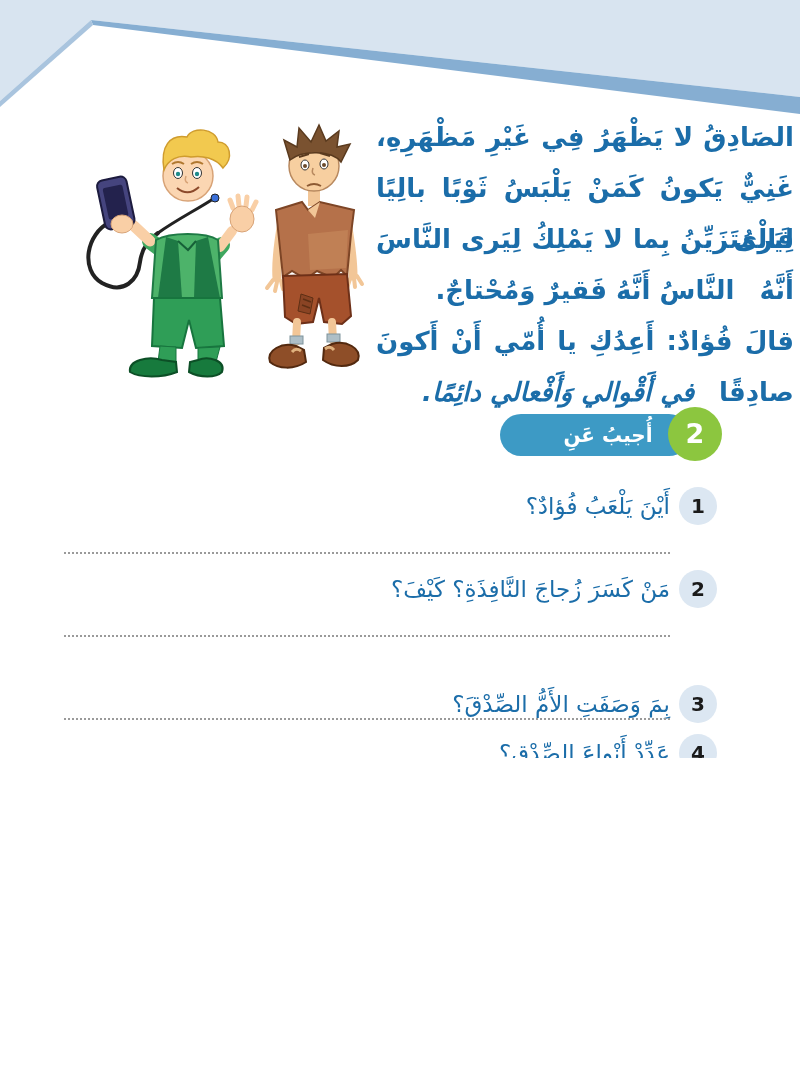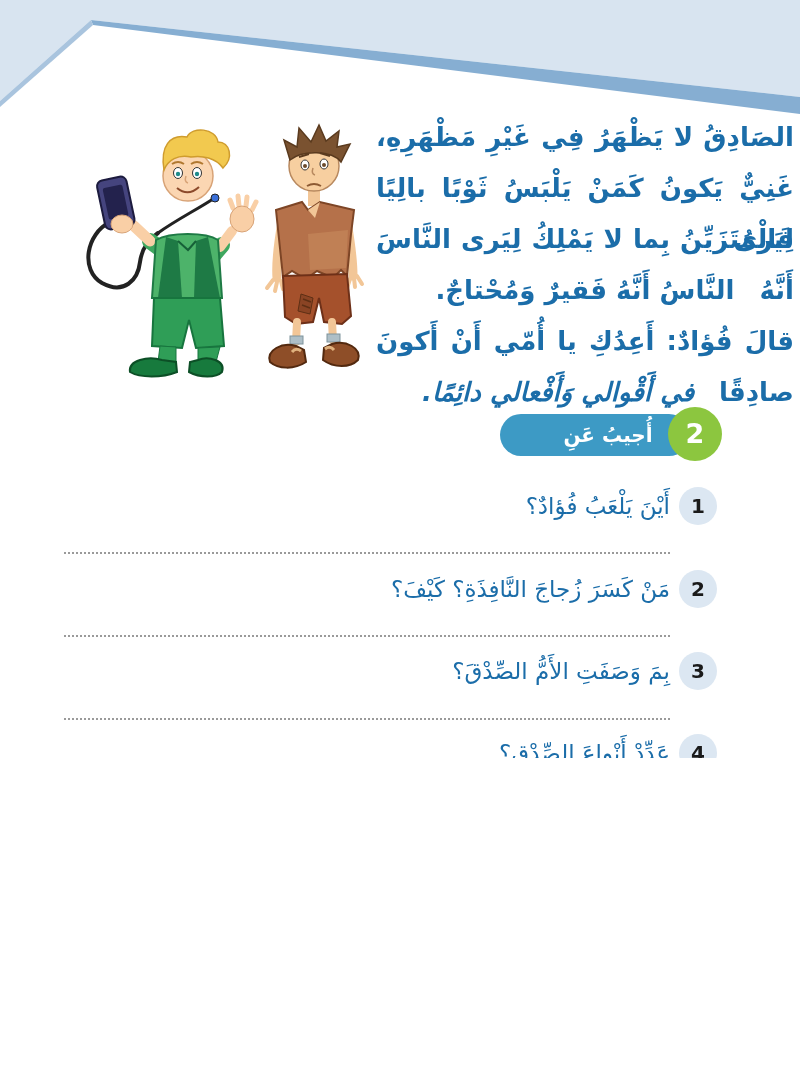--- a/index.html
+++ b/index.html
@@ -163,21 +163,21 @@
     <div class="q-num">1</div>
   </div>
   <div class="answer-line" style="top:552px"></div>
 
   <div class="q-row" style="top:570px">
     <div class="q-text">مَنْ كَسَرَ زُجاجَ النَّافِذَةِ؟ كَيْفَ؟</div>
     <div class="q-num">2</div>
   </div>
   <div class="answer-line" style="top:635px"></div>
 
-  <div class="q-row" style="top:652px">
+  <div class="q-row" style="top:685px">
     <div class="q-text">بِمَ وَصَفَتِ الأَمُّ الصِّدْقَ؟</div>
     <div class="q-num">3</div>
   </div>
   <div class="answer-line" style="top:718px"></div>
 
   <div class="q-row" style="top:734px">
     <div class="q-text">عَدِّدْ أَنْواعَ الصِّدْقِ؟</div>
     <div class="q-num">4</div>
   </div>
   <div class="answer-line" style="top:800px"></div>

